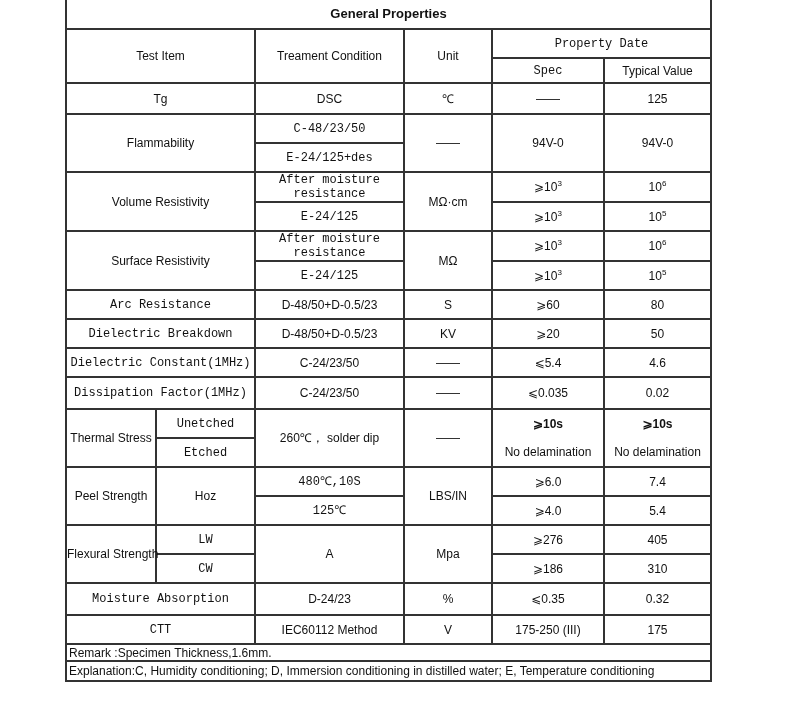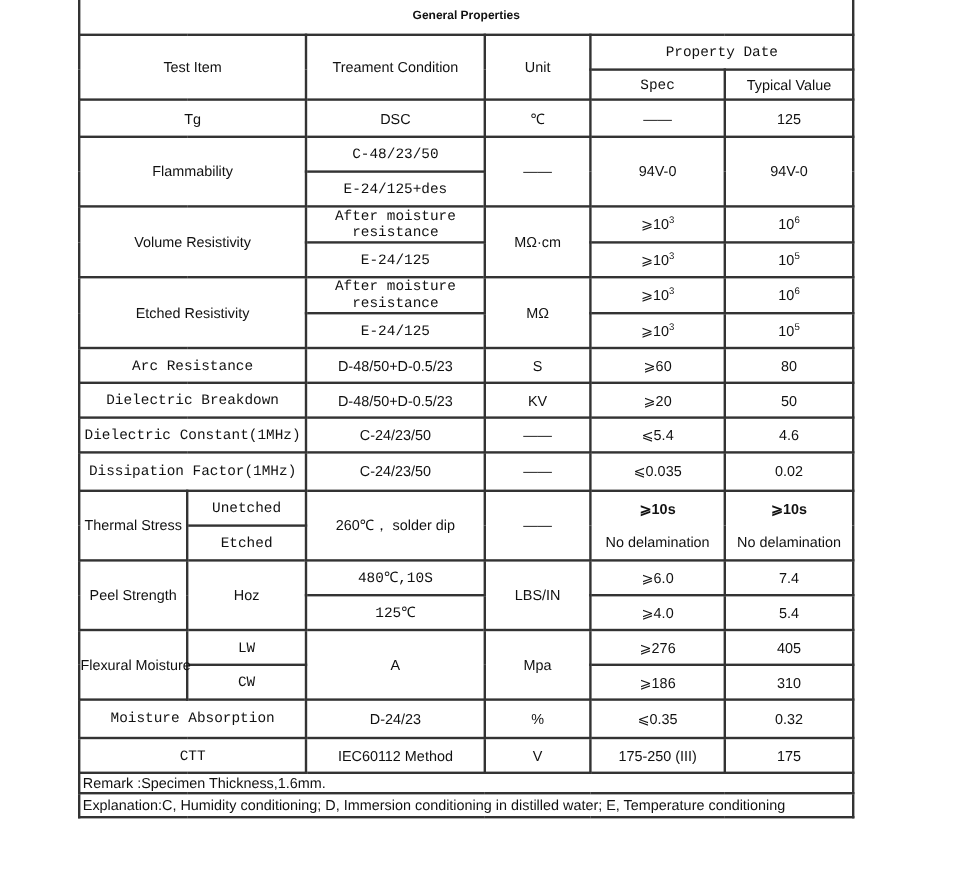--- a/index.html
+++ b/index.html
@@ -1,20 +1,20 @@
 <!DOCTYPE html>
 <html><head>
 <meta charset="utf-8">
 <style>
   html,body{margin:0;padding:0;background:#fff;}
   body{width:800px;height:725px;position:relative;overflow:hidden;font-family:"Liberation Sans",sans-serif;color:#111;}
   #wrap{position:absolute;left:65px;top:-2px;width:645px;}
   table{border-collapse:collapse;width:645px;table-layout:fixed;font-size:12px;}
   td{border:2px solid #333;text-align:center;vertical-align:middle;padding:0;line-height:14px;}
-  .title{font-weight:bold;font-size:10px;height:28px;}
+  .title{font-weight:bold;font-size:13px;height:28px;}
   .h29{height:27px;font-family:Liberation Mono, monospace;}
   .h31{height:29px;}
   .left{text-align:left;padding-left:2px;}
   .rem td{height:15px;}
   .nob{border-top:none;border-bottom:none;font-weight:bold;}
   sup{font-size:8px;line-height:0;}
 </style>
 </head>
 <body>
 
@@ -70,21 +70,21 @@
     <td><span>⩾10</span><sup>3</sup></td>
     <td><span>10</span><sup>6</sup></td>
   </tr>
   <tr>
     <td class="h29">E-24/125</td>
     <td><span>⩾10</span><sup>3</sup></td>
     <td><span>10</span><sup>5</sup></td>
   </tr>
 
   <tr>
-    <td colspan="2" rowspan="2">Etched Resistivity</td>
+    <td colspan="2" rowspan="2">Surface Resistivity</td>
     <td class="h29">After moisture resistance</td>
     <td rowspan="2">MΩ</td>
     <td><span>⩾10</span><sup>3</sup></td>
     <td><span>10</span><sup>6</sup></td>
   </tr>
   <tr>
     <td class="h29">E-24/125</td>
     <td><span>⩾10</span><sup>3</sup></td>
     <td><span>10</span><sup>5</sup></td>
   </tr>
@@ -143,21 +143,21 @@
     <td>⩾6.0</td>
     <td>7.4</td>
   </tr>
   <tr>
     <td class="h29">125℃</td>
     <td>⩾4.0</td>
     <td>5.4</td>
   </tr>
 
   <tr>
-    <td rowspan="2" style="white-space:nowrap;overflow:visible">Flexural Moisture</td>
+    <td rowspan="2" style="white-space:nowrap;overflow:visible">Flexural Strength</td>
     <td class="h29">LW</td>
     <td rowspan="2">A</td>
     <td rowspan="2">Mpa</td>
     <td>⩾276</td>
     <td>405</td>
   </tr>
   <tr>
     <td class="h29">CW</td>
     <td>⩾186</td>
     <td>310</td>

